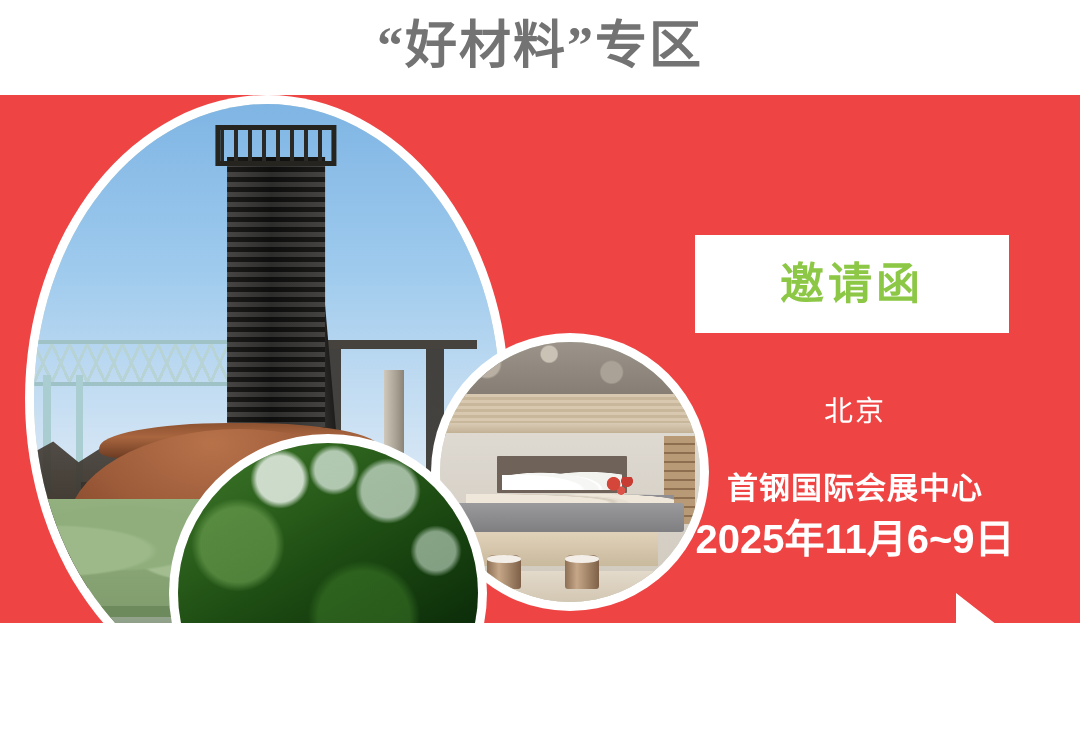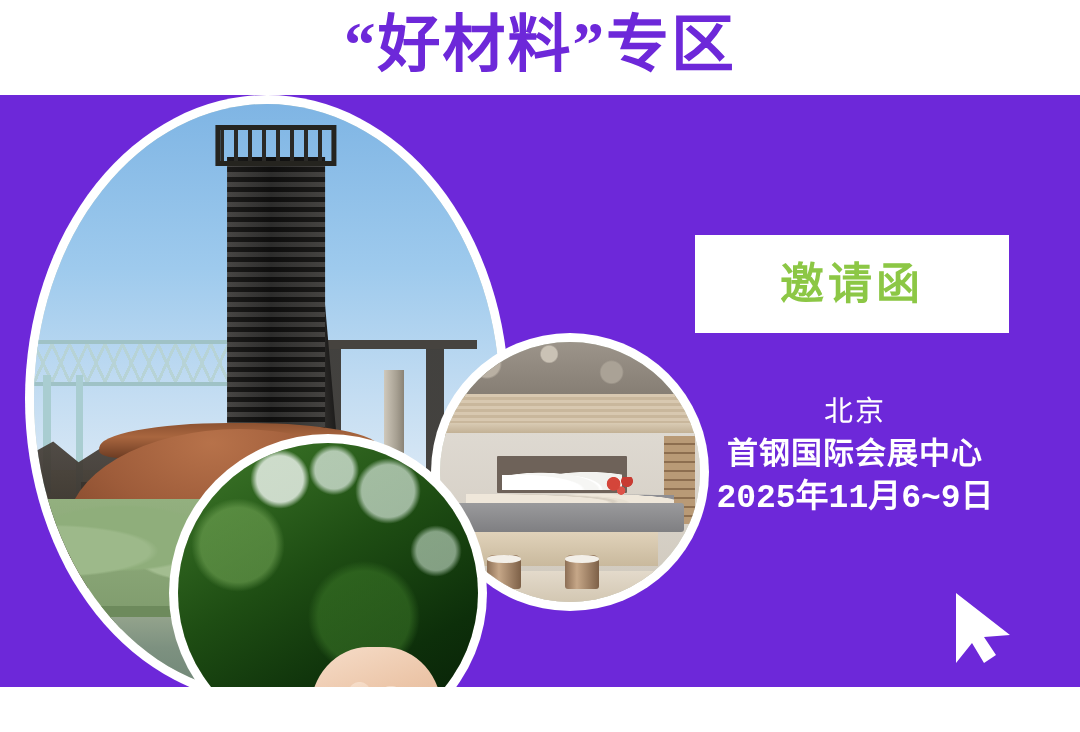--- a/index.html
+++ b/index.html
@@ -28,36 +28,36 @@
     width: 1080px;
     height: 95px;
     background: #ffffff;
     display: flex;
     align-items: center;
     justify-content: center;
   }
   .title-text {
     font-family: "Liberation Serif", "DejaVu Serif", serif;
     font-weight: 700;
-    font-size: 63px;
+    font-size: 52px;
     letter-spacing: 2px;
-    color: #6d28d9;
+    color: #737373;
     line-height: 1;
     white-space: nowrap;
     transform: translateY(-2px);
   }
 
   
   .stage {
     position: absolute;
     left: 0;
     top: 95px;
     width: 1080px;
-    height: 592px;
-    background: #6d28d9;
+    height: 528px;
+    background: #ef4444;
     overflow: hidden;
   }
 
   
   .circle {
     position: absolute;
     border-radius: 50%;
     overflow: hidden;
     background: #cfd8c8;
   }
@@ -487,27 +487,27 @@
     font-size: 29px;
     font-weight: 400;
     letter-spacing: 2px;
     line-height: 1.42;
   }
   .venue-hall {
     font-size: 31px;
     font-weight: 700;
     letter-spacing: 1px;
     line-height: 1.42;
+    margin-top: 35px;
   }
   .venue-date {
-    font-size: 33px;
+    font-size: 40px;
     font-weight: 700;
     letter-spacing: 0px;
     line-height: 1.42;
-    font-family: Liberation Mono, monospace;
   }
 
   
   .cursor {
     position: absolute;
     left: 952px;
     top: 496px;
     width: 62px;
     height: 78px;
     pointer-events: none;

